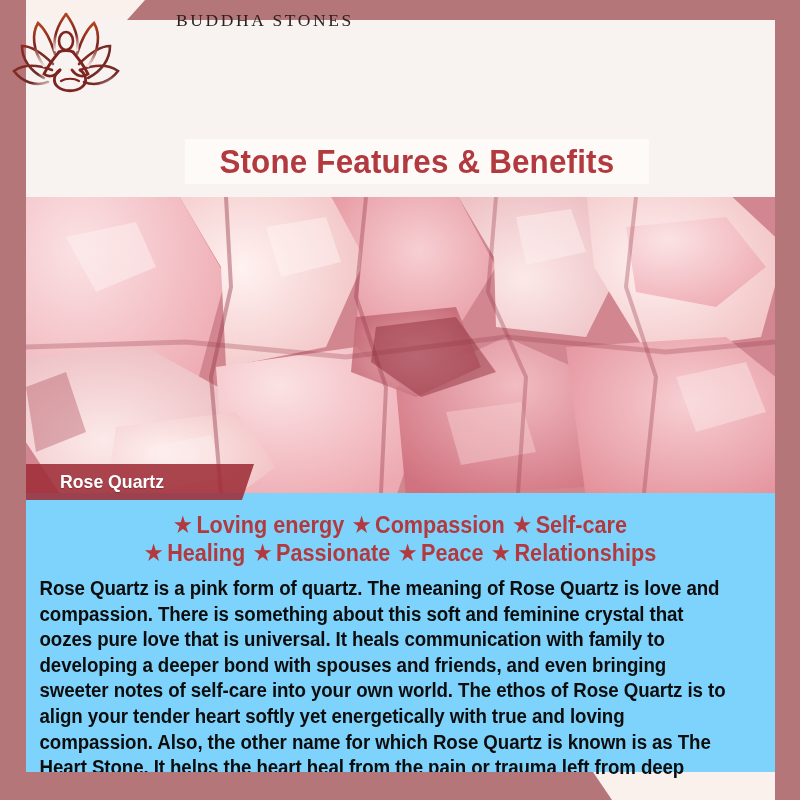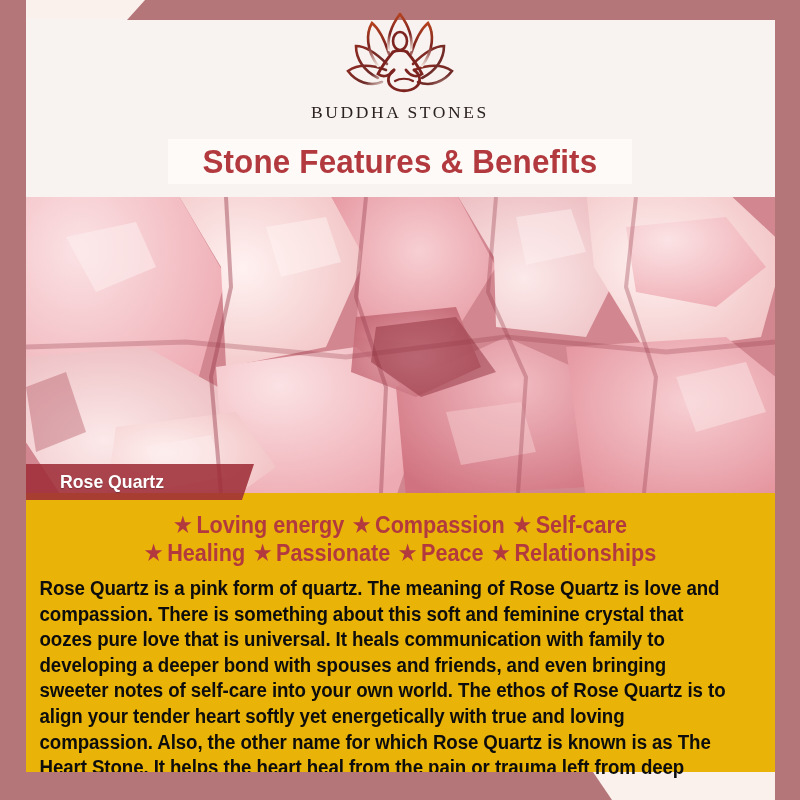--- a/index.html
+++ b/index.html
@@ -85,42 +85,43 @@
     background: #f8f3f0;
     z-index: 2;
   }
 
   .logo-wrap {
     position: absolute;
     left: 0;
     right: 0;
     top: 8px;
     display: flex;
-    flex-direction: column;
-    align-items: center;
+    flex-direction: row;
+    align-items: flex-start;
     z-index: 5;
+    gap: 44px;
   }
   .logo-mark {
     width: 132px;
     height: 92px;
     display: block;
   }
   .logo-word {
     margin-top: 2px;
     font-family: "Liberation Serif", serif;
     font-size: 17.5px;
     letter-spacing: 2.6px;
     color: #2b2220;
     font-weight: 400;
   }
 
   
   .title-bar {
     position: absolute;
-    left: 168px;
+    left: 185px;
     top: 139px;
     width: 464px;
     height: 45px;
     background: #fdfaf8;
     z-index: 6;
     display: flex;
     align-items: center;
     justify-content: center;
   }
   .title-text {
@@ -171,21 +172,21 @@
     text-shadow: 0 1px 1px rgba(0,0,0,0.25);
   }
 
   
   .content-card {
     position: absolute;
     left: 26px;
     top: 493px;
     width: 749px;
     height: 279px;
-    background: #eab308;
+    background: #7dd3fc;
     z-index: 2;
   }
 
   .keywords {
     margin: 0;
     padding: 18px 18px 0 18px;
     text-align: center;
   }
   .kw-row {
     display: block;

